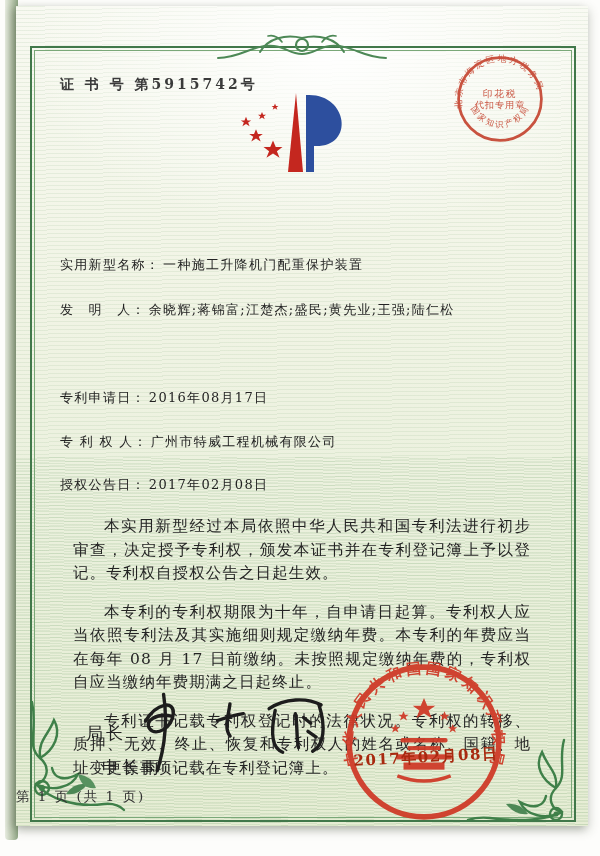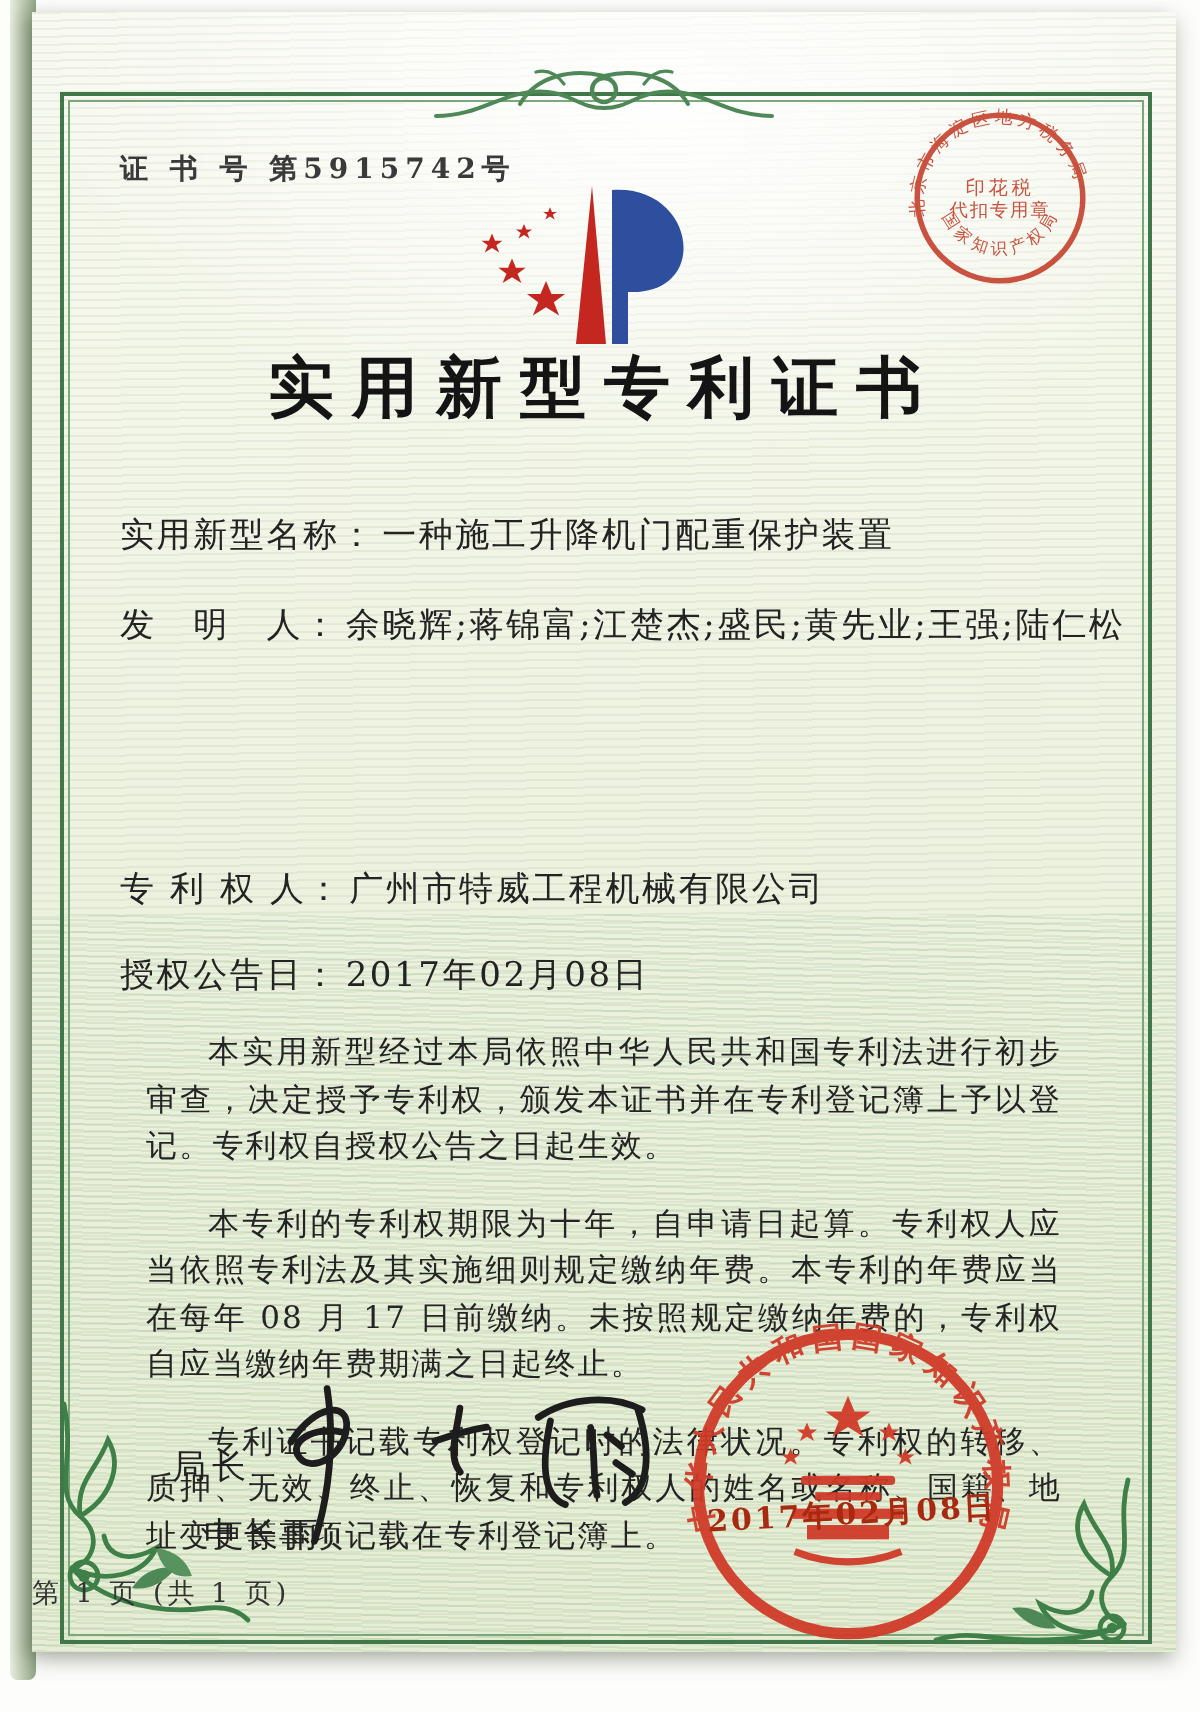--- a/index.html
+++ b/index.html
@@ -37,21 +37,21 @@
   .corner-r{position:absolute;left:448px;top:728px;z-index:2;}
   .certno{
     position:absolute;left:44px;top:70px;z-index:3;
     font-size:14px;letter-spacing:3px;color:#3a3a3a;font-weight:bold;
   }
   .logo{position:absolute;left:212px;top:82px;z-index:3;}
   .title{
     position:absolute;left:0;width:100%;top:166px;z-index:3;text-align:center;
     font-size:33px;font-weight:bold;letter-spacing:9px;color:#141414;
   }
-  .field{position:absolute;left:44px;right:36px;z-index:3;font-size:17px;color:#232323;letter-spacing:1.3px;white-space:nowrap;}
+  .field{position:absolute;left:44px;right:36px;z-index:3;font-size:13px;color:#232323;letter-spacing:1.3px;white-space:nowrap;}
   .f0{top:250px}.f1{top:295px}.f2{top:340px}.f3{top:383px}.f4{top:427px}.f5{top:470px}
   .fvalue{margin-left:3px;}
   .body-text{position:absolute;left:42px;width:488px;top:494px;z-index:3;
     font-size:15.5px;line-height:23.5px;letter-spacing:1.1px;color:#242424;text-align:justify;}
   .body-text p{margin:15px;text-indent:2em;}
   .sig-role{position:absolute;left:70px;top:716px;z-index:3;font-size:17px;letter-spacing:3px;color:#222;}
   .sig-name{position:absolute;left:86px;top:750px;z-index:3;font-size:17px;letter-spacing:3px;color:#222;}
   .signature{position:absolute;left:116px;top:678px;z-index:4;transform:rotate(-2deg);}
   .stamp{position:absolute;left:438px;top:47px;z-index:4;opacity:.92;}
   .seal{position:absolute;left:326px;top:654px;z-index:4;opacity:.94;}
@@ -116,27 +116,29 @@
       <use href="#star1" transform="translate(45,62) scale(0.95)"></use>
       <use href="#star1" transform="translate(28,48) scale(0.68)"></use>
       <use href="#star1" transform="translate(18,34) scale(0.52)"></use>
       <use href="#star1" transform="translate(34,28) scale(0.40)"></use>
       <use href="#star1" transform="translate(47,19) scale(0.34)"></use>
       <polygon points="68,5 75,84 60,84"></polygon>
     </g>
     <path d="M78 7 C 120 4, 128 60, 86 58 L86 84 L78 84 Z" fill="#2d4f9e"></path>
   </svg>
 
-  <div class="title">实用新型专利证书</div>
 
   <div class="field f0">
     <span>实用新型名称：</span><span class="fvalue">一种施工升降机门配重保护装置</span>
   </div>
   <div class="field f1">
     <span>发　明　人：</span><span class="fvalue">余晓辉;蒋锦富;江楚杰;盛民;黄先业;王强;陆仁松</span>
+  </div>
+  <div class="field f3">
+    <span>专利申请日：</span><span class="fvalue">2016年08月17日</span>
   </div>
   <div class="field f4">
     <span>专 利 权 人：</span><span class="fvalue">广州市特威工程机械有限公司</span>
   </div>
   <div class="field f5">
     <span>授权公告日：</span><span class="fvalue">2017年02月08日</span>
   </div>
 
   <div class="body-text">
     <p>本实用新型经过本局依照中华人民共和国专利法进行初步审查，决定授予专利权，颁发本证书并在专利登记簿上予以登记。专利权自授权公告之日起生效。</p>

